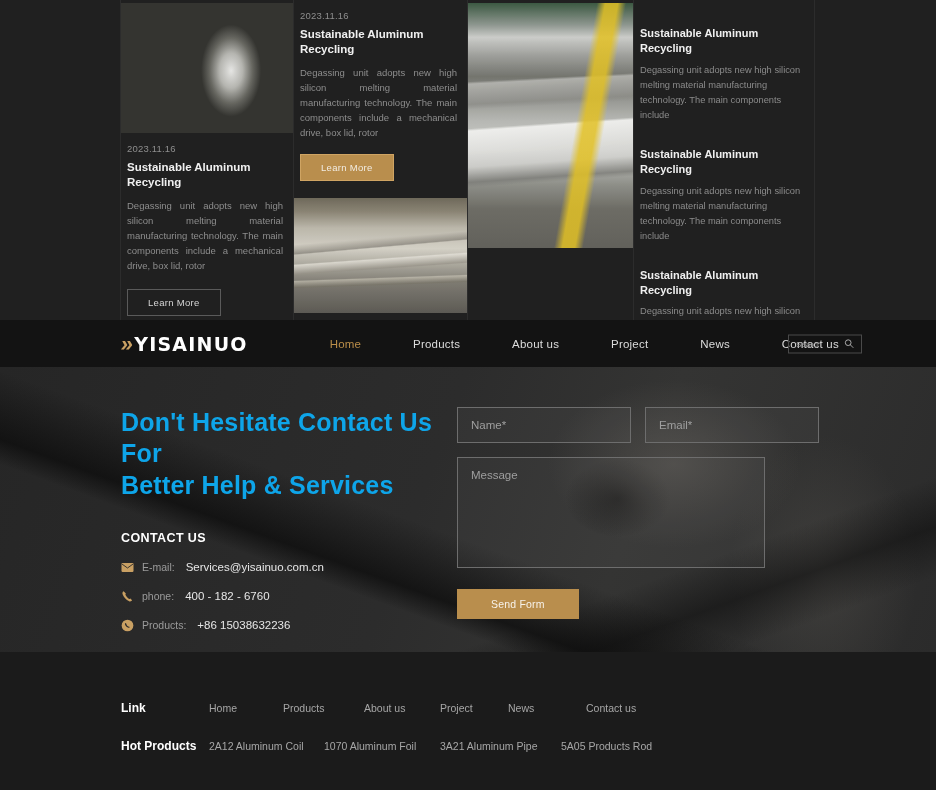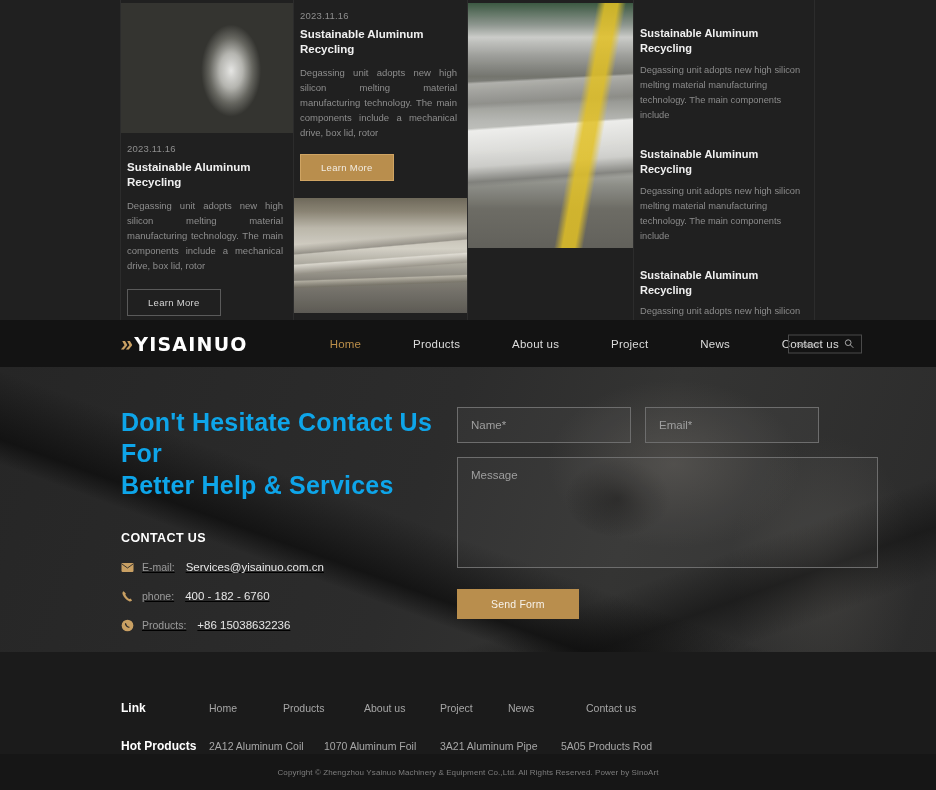--- a/index.html
+++ b/index.html
@@ -138,36 +138,36 @@
   }
   .hero-inner { position:relative; padding: 40px 0 0 121px; display:flex; }
   .hero-left { width: 336px; }
   .hero-head {
     font-size: 25px; font-weight: 700; color:#0ea5e9; line-height: 1.25;
     letter-spacing: .2px;
   }
   .contact-label {
     margin-top: 30px; font-size: 12.5px; font-weight: 700; color:#ffffff; letter-spacing:.4px;
   }
-  .contact-row { margin-top: 16px; display:flex; align-items:center; gap:8px;text-decoration:underline; }
+  .contact-row { margin-top: 16px; display:flex; align-items:center; gap:8px; }
   .contact-ico { width: 13px; height:13px; flex:0 0 13px; color:#c9a063; }
   .contact-key { font-size: 10.5px; color:#9b9b9b; }
   .contact-val { font-size: 11.5px; color:#e6e6e6; margin-left:3px; }
 
   .hero-right { margin-left: 0; padding-left: 0; }
   .form-row { display:flex; gap:14px; }
   .field {
     background: rgba(255,255,255,0.035); border:1px solid #6d6d6d;
     color:#bdbdbd; font-size:11.5px; padding: 11px 13px;
     font-family:"Liberation Sans", sans-serif; outline:none;
   }
   .field::placeholder { color:#9e9e9e; }
   .field-name { width: 174px; }
   .field-email { width: 174px; }
-  .field-msg { width: 421px; height: 111px; margin-top:14px; resize:none; }
+  .field-msg { width: 308px; height: 111px; margin-top:14px; resize:none; }
   .btn-send {
     margin-top: 17px; background:#b98e4d; color:#f7f2ea; border:none;
     font-size:10.5px; padding: 9px 34px; cursor:pointer;
     font-family:"Liberation Sans", sans-serif; letter-spacing:.2px;
   }
 
   
   .footer { height: 138px; background:#1b1b1b; position:relative; }
   .footer-links { padding: 25px 0 0 121px; }
   .f-row { display:flex; align-items:center; margin-bottom: 16px; margin-top: 24px; }
@@ -325,16 +325,15 @@
         <a class="f-item" href="#">Contact us</a>
       </div>
       <div class="f-row">
         <span class="f-label">Hot Products</span>
         <a class="f-item" href="#" style="width:115px;">2A12 Aluminum Coil</a>
         <a class="f-item" href="#" style="width:116px;">1070 Aluminum Foil</a>
         <a class="f-item" href="#" style="width:121px;">3A21 Aluminum Pipe</a>
         <a class="f-item" href="#">5A05 Products Rod</a>
       </div>
     </div>
-    <div class="copyright">Copyright © Zhengzhou Ysainuo Machinery &amp; Equipment Co.,Ltd. All Rights Reserved. Power by SinoArt</div>
   </footer>
 
 </div>
 
 </body></html>

